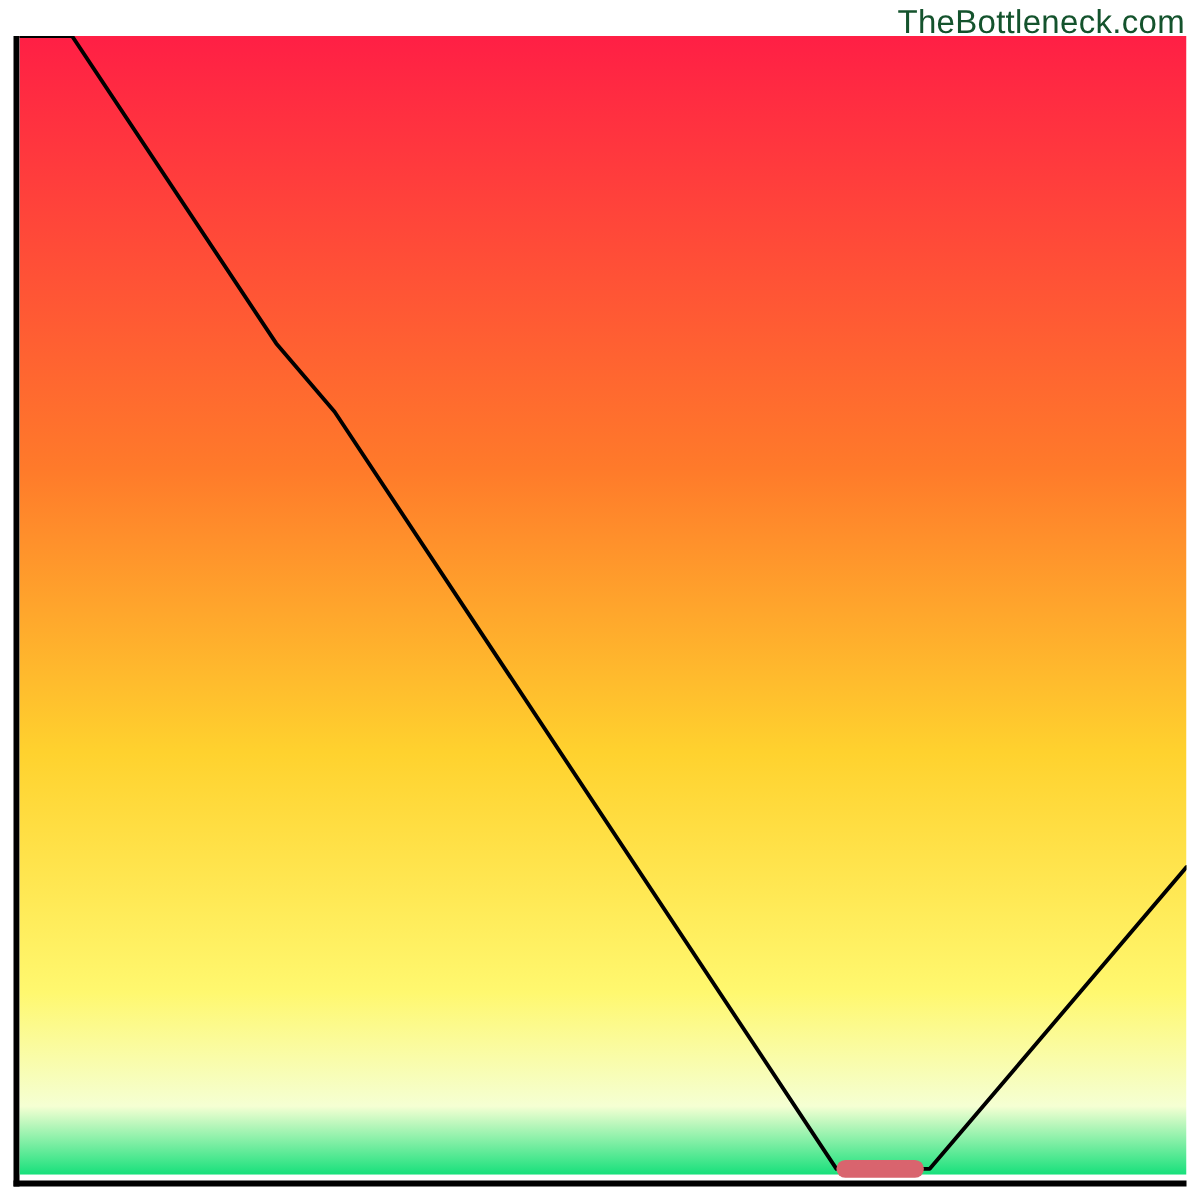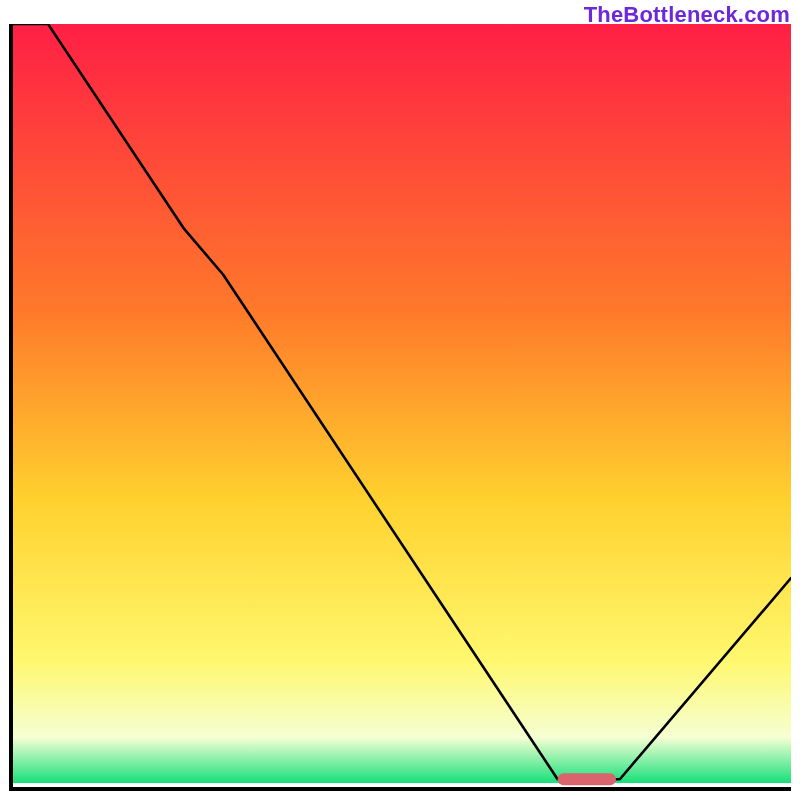--- a/index.html
+++ b/index.html
@@ -14,22 +14,22 @@
   .root {
     position: relative;
     width: 800px;
     height: 800px;
   }
   .watermark {
     position: absolute;
     top: 2px;
     right: 10px;
     font-size: 22px;
-    font-weight: 700;
-    color: #6d28d9;
+    font-weight: 400;
+    color: #14532d;
     letter-spacing: 0.2px;
   }
   .plot-area {
     position: absolute;
     left: 9px;
     top: 24px;
     width: 782px;
     height: 767px;
     border-left: 4px solid #000;
     border-bottom: 4px solid #000;

